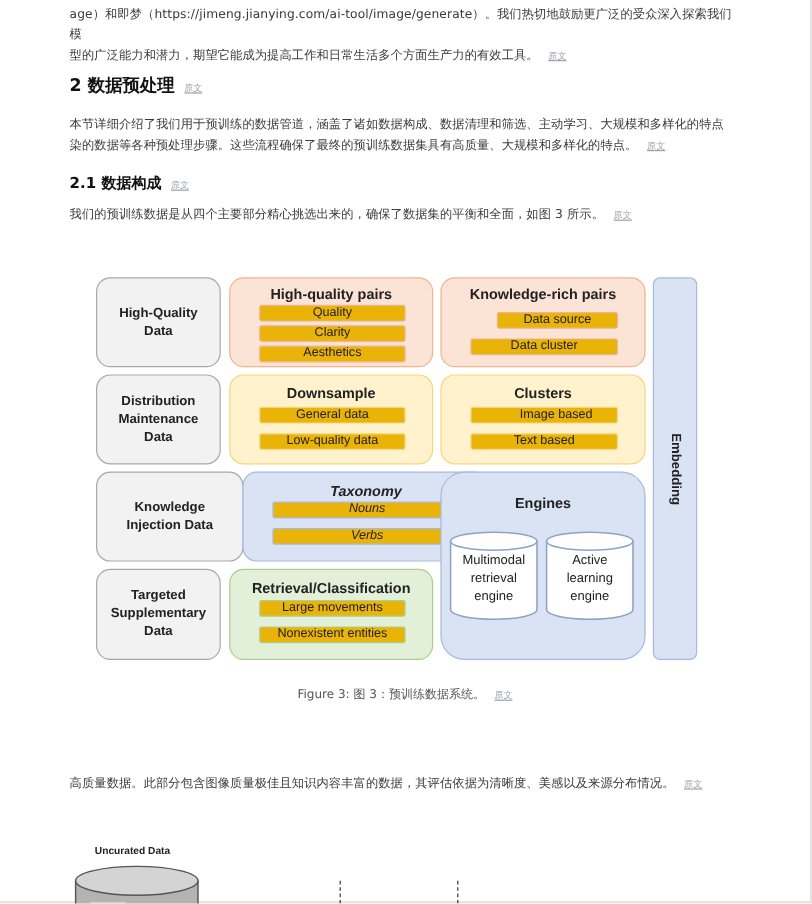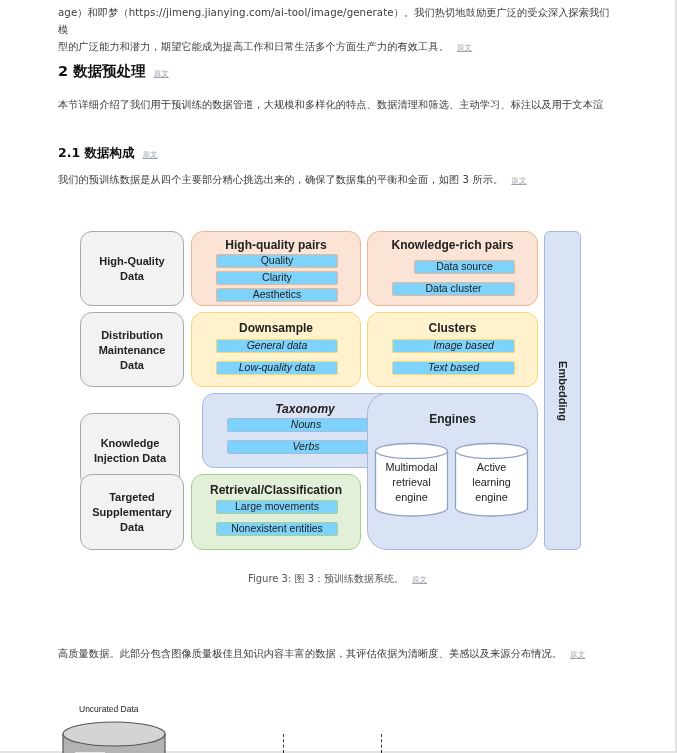--- a/index.html
+++ b/index.html
@@ -16,51 +16,52 @@
   
   .diagram { position: absolute; left: 80px; top: 231px; width: 502px; height: 320px; font-family: "Liberation Sans", "DejaVu Sans", sans-serif; }
   .box { position: absolute; border-radius: 12px; border: 1.5px solid; }
   .gray { background: #f2f2f2; border-color: #a8a8a8; }
   .orange { background: #fbe4d6; border-color: #f0b48e; }
   .yellow { background: #fff2cc; border-color: #f3d87a; }
   .blue { background: #dae3f3; border-color: #a6badd; }
   .green { background: #e2efd9; border-color: #abd08e; }
   .lbl { position: absolute; left: 0; right: 0; text-align: center; font-weight: bold; font-size: 12px; color: #222; line-height: 15px; }
   .rowlabel { position: absolute; left: 0; right: 0; top: 50%; transform: translateY(-50%); text-align: center; font-weight: bold; font-size: 11px; color: #222; line-height: 15px; }
-  .pill { position: absolute; left: 24px; right: 22px; height: 14px; background: #7dd3fc; border: 1.5px solid; border-radius: 2px; font-size: 10.5px; line-height: 11px; text-align: center; color: #222; }
+  .pill { position: absolute; left: 24px; right: 22px; height: 14px; background: #eab308; border: 1.5px solid; border-radius: 2px; font-size: 10.5px; line-height: 11px; text-align: center; color: #222; }
   .orange .pill { border-color: #f0b48e; }
-  .yellow .pill { border-color: #f3d87a; font-style: italic; }
+  .yellow .pill { border-color: #f3d87a; }
   .blue .pill { border-color: #a6badd; }
   .green .pill { border-color: #abd08e; }
   .cyl { position: absolute; width: 75px; height: 75px; }
   .cyl svg { position: absolute; left: 0; top: 0; }
   .cyl .ct { position: absolute; left: 0; right: 0; top: 18px; text-align: center; font-size: 10.8px; line-height: 15px; color: #222; }
   .embed { position: absolute; left: 464px; top: 0; width: 37px; height: 319px; border-radius: 6px; background: #dae3f3; border: 1.5px solid #a6badd; }
   .embed span { position: absolute; left: 50%; top: 50%; transform: translate(-50%, -50%) rotate(90deg); font-weight: bold; font-size: 11px; color: #222; white-space: nowrap; }
 
   .caption { position: absolute; left: 0; right: 0; top: 572px; text-align: center; font-size: 10px; color: #555; }
-  .uncurated { position: absolute; left: 79px; top: 704px; font-size: 8.5px; color: #222; font-family: "Liberation Sans", sans-serif; }
+  .uncurated { position: absolute; left: 79px; top: 704px; font-size: 8.5px; color: #222; font-family: "Liberation Sans", sans-serif; font-weight: bold; }
   .dash { position: absolute; width: 0; border-left: 1.5px dashed #333; }
 </style>
 </head>
 <body>
 
 <div class="page">
 
   <div class="content para" style="top:4px;">
     <div>age）和即梦（https://jimeng.jianying.com/ai-tool/image/generate）。我们热切地鼓励更广泛的受众深入探索我们模</div>
     <div><span>型的广泛能力和潜力，期望它能成为提高工作和日常生活多个方面生产力的有效工具。</span><a class="orig">原文</a></div>
   </div>
 
   <div class="content h2" style="top:62px;">
     <span>2 数据预处理</span><a class="orig">原文</a>
   </div>
 
   <div class="content para" style="top:96px;">
-    <div>本节详细介绍了我们用于预训练的数据管道，大规模和多样化的特点、数据清理和筛选、主动学习、标注以及用于文本渲</div>
+    <div>本节详细介绍了我们用于预训练的数据管道，涵盖了诸如数据构成、数据清理和筛选、主动学习、大规模和多样化的特点</div>
+    <div><span>染的数据等各种预处理步骤。这些流程确保了最终的预训练数据集具有高质量、大规模和多样化的特点。</span><a class="orig">原文</a></div>
   </div>
 
   <div class="content h3" style="top:145px;">
     <span>2.1 数据构成</span><a class="orig">原文</a>
   </div>
 
   <div class="content para" style="top:171px;">
     <span>我们的预训练数据是从四个主要部分精心挑选出来的，确保了数据集的平衡和全面，如图 3 所示。</span><a class="orig">原文</a>
   </div>
 
@@ -95,21 +96,21 @@
       <div class="lbl" style="top:8px;">Downsample</div>
       <div class="pill" style="top:26px;">General data</div>
       <div class="pill" style="top:48px;">Low-quality data</div>
     </div>
     <div class="box yellow" style="left:287px;top:81px;width:171px;height:75px;">
       <div class="lbl" style="top:8px;">Clusters</div>
       <div class="pill" style="top:26px;padding-left:20px;">Image based</div>
       <div class="pill" style="top:48px;">Text based</div>
     </div>
 
-    <div class="box gray" style="left:0;top:162px;width:100px;height:75px;margin-top:20px;">
+    <div class="box gray" style="left:0;top:162px;width:123px;height:75px;">
       <div class="rowlabel">
         <div>Knowledge</div>
         <div>Injection Data</div>
       </div>
     </div>
     <div class="box blue" style="left:122px;top:162px;width:206px;height:75px;font-style:italic;">
       <div class="lbl" style="top:8px;">Taxonomy</div>
       <div class="pill" style="top:24px;">Nouns</div>
       <div class="pill" style="top:46px;">Verbs</div>
     </div>

